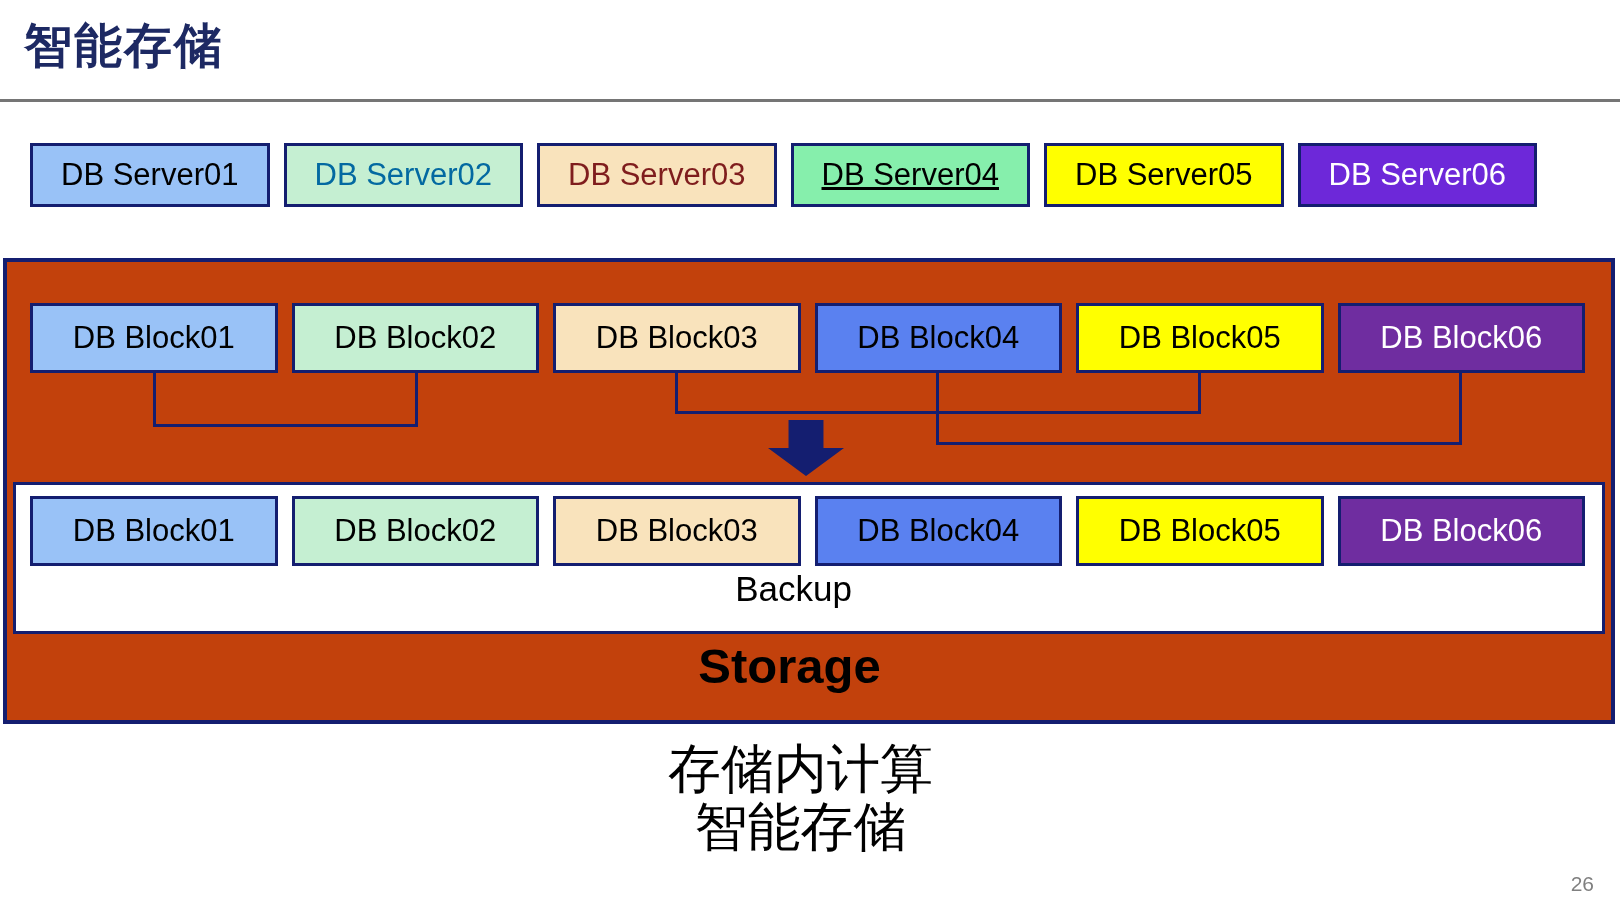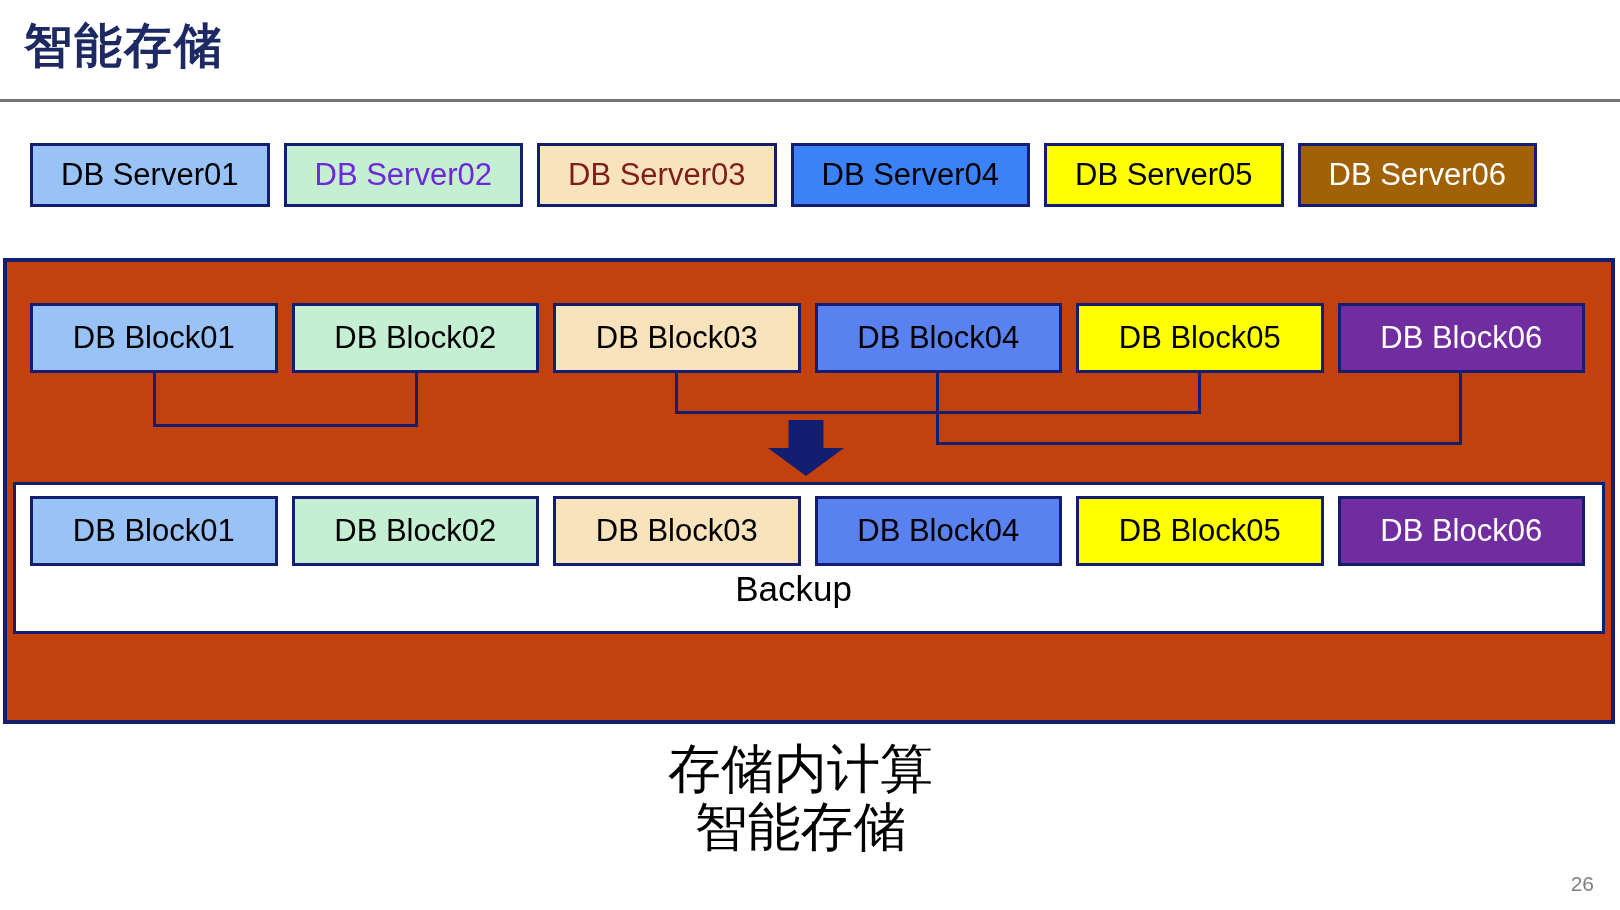--- a/index.html
+++ b/index.html
@@ -64,25 +64,25 @@
 </style>
 </head>
 <body>
 
 <div class="title" style="color: rgb(29, 41, 99);">智能存储</div>
 
 <div class="hr" style="background: rgb(117, 117, 117);"></div>
 
 <div class="row server-row">
   <div class="box" style="background: rgb(153, 194, 247); color: rgb(0, 0, 0);">DB Server01</div>
-  <div class="box" style="background: rgb(197, 239, 210); color: #6d28d9;">DB Server02</div>
+  <div class="box" style="background: rgb(197, 239, 210); color: #0369a1;">DB Server02</div>
   <div class="box" style="background: rgb(249, 227, 188); color: #7f1d1d;">DB Server03</div>
-  <div class="box" style="background: #3b82f6; color: rgb(0, 0, 0);">DB Server04</div>
+  <div class="box" style="background: #86efac; color: rgb(0, 0, 0); text-decoration: underline;">DB Server04</div>
   <div class="box" style="background: rgb(255, 255, 0); color: rgb(0, 0, 0);">DB Server05</div>
-  <div class="box" style="background: #a16207; color: rgb(255, 255, 255);">DB Server06</div>
+  <div class="box" style="background: #6d28d9; color: rgb(255, 255, 255);">DB Server06</div>
 </div>
 
 <div class="gray-box" style="background: #c2410c;">
 
   <div class="row block-row-top">
     <div class="box" style="background: rgb(153, 194, 247); color: rgb(0, 0, 0);">DB Block01</div>
     <div class="box" style="background: rgb(197, 239, 210); color: rgb(0, 0, 0);">DB Block02</div>
     <div class="box" style="background: rgb(249, 227, 188); color: rgb(0, 0, 0);">DB Block03</div>
     <div class="box" style="background: rgb(90, 129, 240); color: rgb(0, 0, 0);">DB Block04</div>
     <div class="box" style="background: rgb(255, 255, 0); color: rgb(0, 0, 0);">DB Block05</div>
@@ -108,20 +108,21 @@
       <div class="box" style="background: rgb(153, 194, 247); color: rgb(0, 0, 0);">DB Block01</div>
       <div class="box" style="background: rgb(197, 239, 210); color: rgb(0, 0, 0);">DB Block02</div>
       <div class="box" style="background: rgb(249, 227, 188); color: rgb(0, 0, 0);">DB Block03</div>
       <div class="box" style="background: rgb(90, 129, 240); color: rgb(0, 0, 0);">DB Block04</div>
       <div class="box" style="background: rgb(255, 255, 0); color: rgb(0, 0, 0);">DB Block05</div>
       <div class="box" style="background: rgb(111, 45, 160); color: rgb(255, 255, 255);">DB Block06</div>
     </div>
     <div class="backup">Backup</div>
   </div>
 
+  <div class="storage">Storage</div>
 </div>
 
 <div class="captions">
   <div>存储内计算</div>
   <div>智能存储</div>
 </div>
 
 <div class="page-num" style="color: rgb(128, 128, 128);">26</div>
 
 </body></html>

